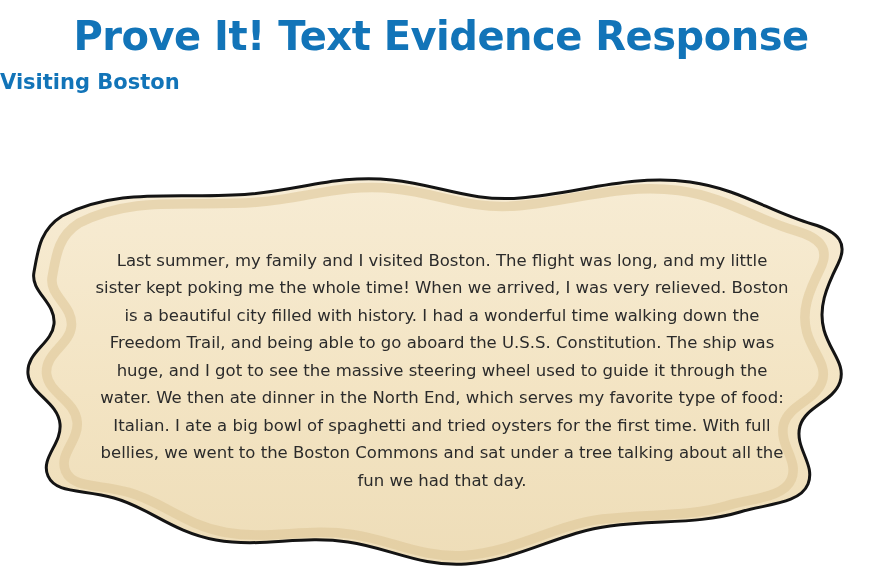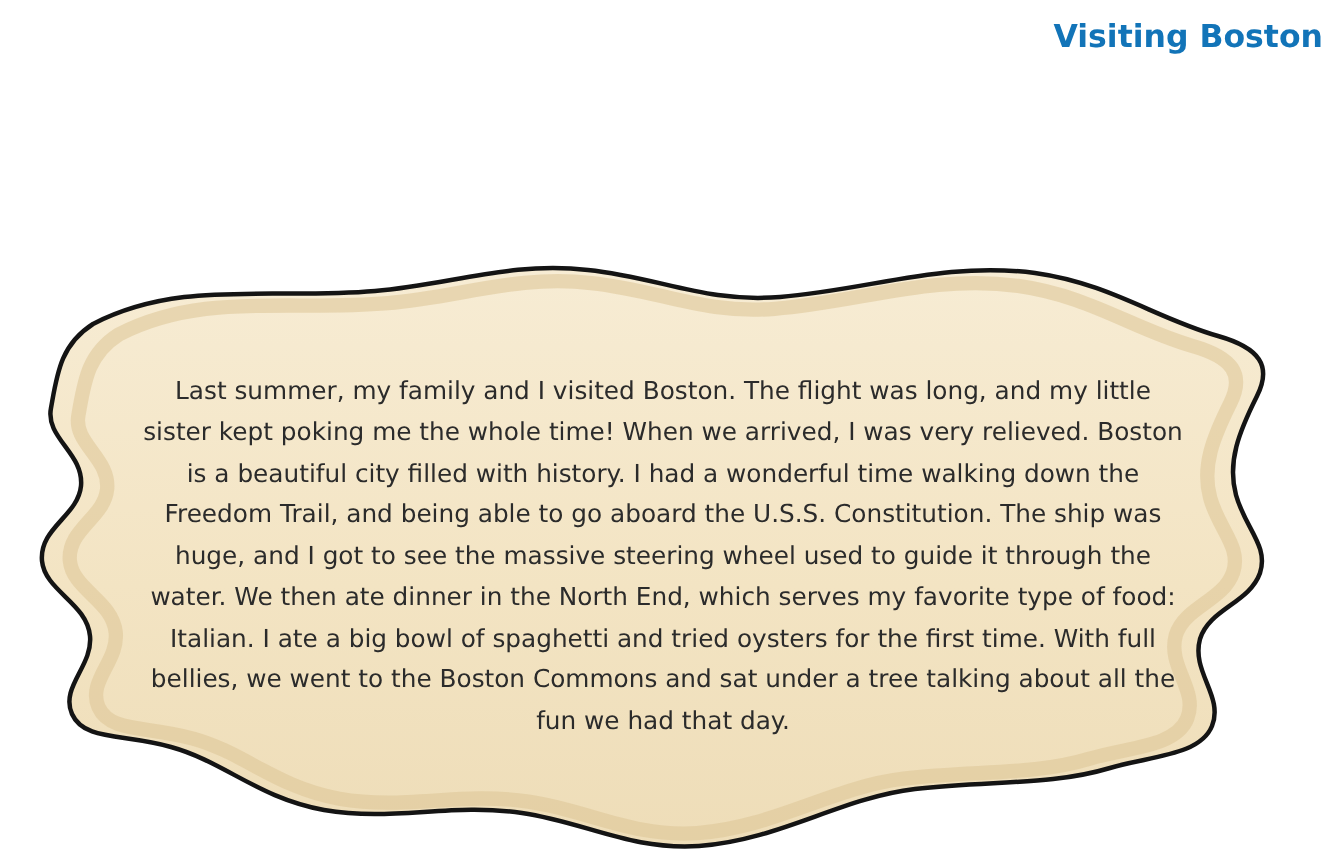--- a/index.html
+++ b/index.html
@@ -23,28 +23,27 @@
     color: #1274b8;
     font-family: "DejaVu Sans", sans-serif;
     font-weight: bold;
     font-size: 40px;
     letter-spacing: -0.5px;
     margin: 0;
     padding-top: 14px;
     line-height: 1.1;
   }
   .subtitle {
-    text-align: right;
+    text-align: left;
     color: #1274b8;
     font-family: "DejaVu Sans", sans-serif;
     font-weight: bold;
     font-size: 21px;
     margin: 0;
     padding-top: 12px;
-    padding-left: 27px;
   }
   .instructions {
     text-align: center;
     color: #2b2b2b;
     font-family: "DejaVu Sans", sans-serif;
     font-size: 16.5px;
     margin: 0;
     padding-top: 26px;
   }
   .scroll-wrap {
@@ -72,20 +71,21 @@
     font-size: 16.5px;
     line-height: 1.67;
     white-space: pre-line;
   }
 </style>
 </head>
 <body>
 
 <div class="worksheet">
 
+  <h1 class="title">Prove It! Text Evidence Response</h1>
 
   <h2 class="subtitle">Visiting Boston</h2>
 
 
   <div class="scroll-wrap">
     <svg class="scroll-svg" viewBox="0 0 882 410" preserveAspectRatio="none">
       <defs>
         <linearGradient id="parchGrad" x1="0" y1="0" x2="0" y2="1">
           <stop offset="0%" stop-color="#f7ecd4"></stop>
           <stop offset="55%" stop-color="#f3e4c3"></stop>

